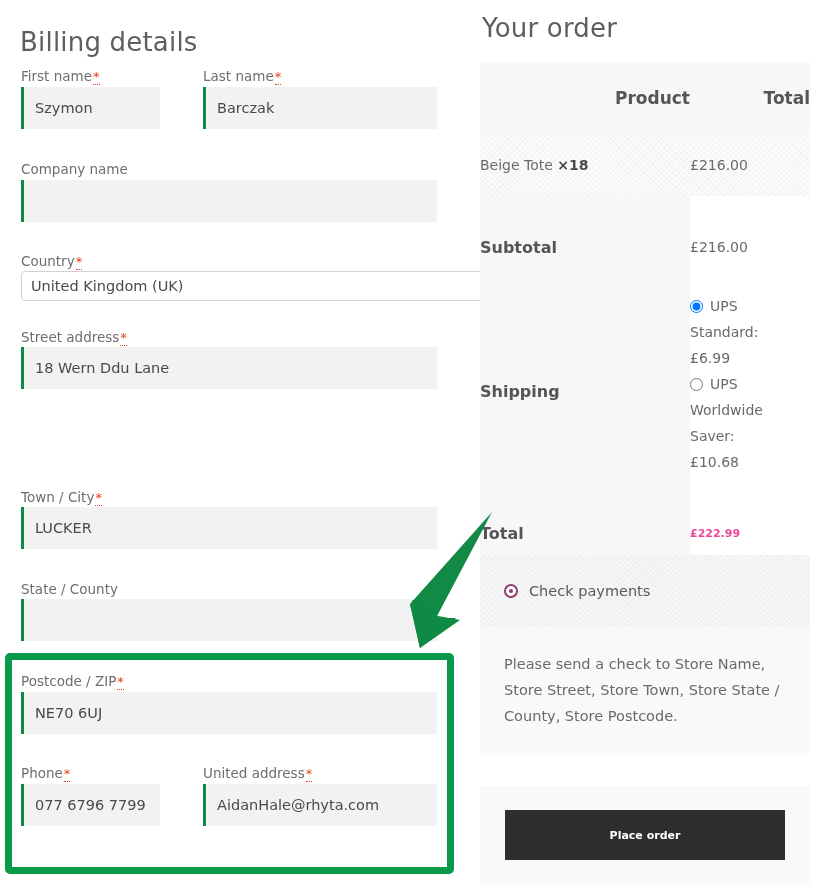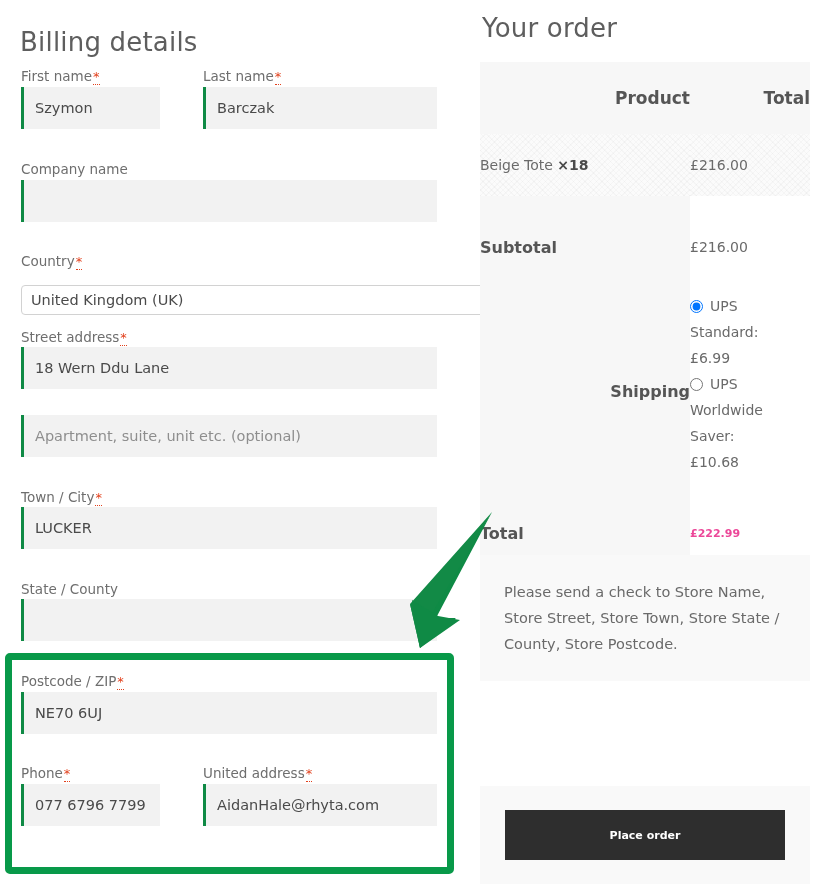--- a/index.html
+++ b/index.html
@@ -136,21 +136,21 @@
     vertical-align: top;
   }
   .sum-val {
     background: #ffffff;
     color: #6a6a6a;
     vertical-align: top;
     font-size: 14px;
   }
   .subtotal-row td { height: 58px; }
   .subtotal-row .sum-label, .subtotal-row .sum-val { padding-top: 22px; }
-  .shipping-row .sum-label { padding-top: 22px; text-align: right; }
+  .shipping-row .sum-label { padding-top: 22px; }
   .shipping-row .sum-val { padding-top: 17px; padding-bottom: 10px; }
   .total-row td { height: 60px; }
   .total-row .sum-label, .total-row .sum-val { padding-top: 18px; }
   .total-row .sum-val { font-weight: bold; color: #ec4899; font-size: 11px; }
 
   .ship-opt {
     display: block;
     line-height: 26px;
     color: #6a6a6a;
     font-size: 14px;
@@ -262,33 +262,32 @@
   <input class="input" style="position: absolute; left: 203px; top: 87px; width: 234px; height: 42px;" value="Barczak">
 
   <div style="position:absolute;left:21px;top:159px;">
     <span class="field-label">Company name</span>
   </div>
   <input class="input" style="position: absolute; left: 21px; top: 180px; width: 416px; height: 42px;" value="">
 
   <div style="position:absolute;left:21px;top:251px;">
     <span class="field-label">Country</span><span class="req">*</span>
   </div>
-  <div class="select-wrap" style="position:absolute;left:21px;top:285px;width:488px;">
+  <div class="select-wrap" style="position:absolute;left:21px;top:271px;width:488px;">
     <select class="select">
       <option>United Kingdom (UK)</option>
     </select>
     <span class="caret"></span>
   </div>
 
   <div style="position:absolute;left:21px;top:327px;">
     <span class="field-label">Street address</span><span class="req">*</span>
   </div>
   <input class="input" style="position: absolute; left: 21px; top: 347px; width: 416px; height: 42px;" value="18 Wern Ddu Lane">
 
-  <input class="input" style="position: absolute; left: 21px; top: 415px; width: 416px; height: 42px;" placeholder="Apartment, suite, unit etc. (optional)">
 
   <div style="position:absolute;left:21px;top:487px;">
     <span class="field-label">Town / City</span><span class="req">*</span>
   </div>
   <input class="input" style="position: absolute; left: 21px; top: 507px; width: 416px; height: 42px;" value="LUCKER">
 
   <div style="position:absolute;left:21px;top:579px;">
     <span class="field-label">State / County</span>
   </div>
   <input class="input" style="position: absolute; left: 21px; top: 599px; width: 416px; height: 42px;" value="">
@@ -345,20 +344,24 @@
       </td>
     </tr>
     <tr class="total-row">
       <td class="cell-l sum-label">Total</td>
       <td class="cell-r sum-val">£222.99</td>
     </tr>
   </tbody>
 </table>
 
 <div class="pay-box">
+  <div class="pay-head">
+    <span class="pay-radio"></span>
+    <span class="pay-label">Check payments</span>
+  </div>
   <div class="pay-body">Please send a check to Store Name, Store Street, Store Town, Store State / County, Store Postcode.</div>
 </div>
 
 <div class="place-order-wrap">
   <button class="place-order-btn">Place order</button>
 </div>
 
 <div class="ann-box"></div>
 
 <svg class="ann-arrow" viewBox="0 0 110 160">

